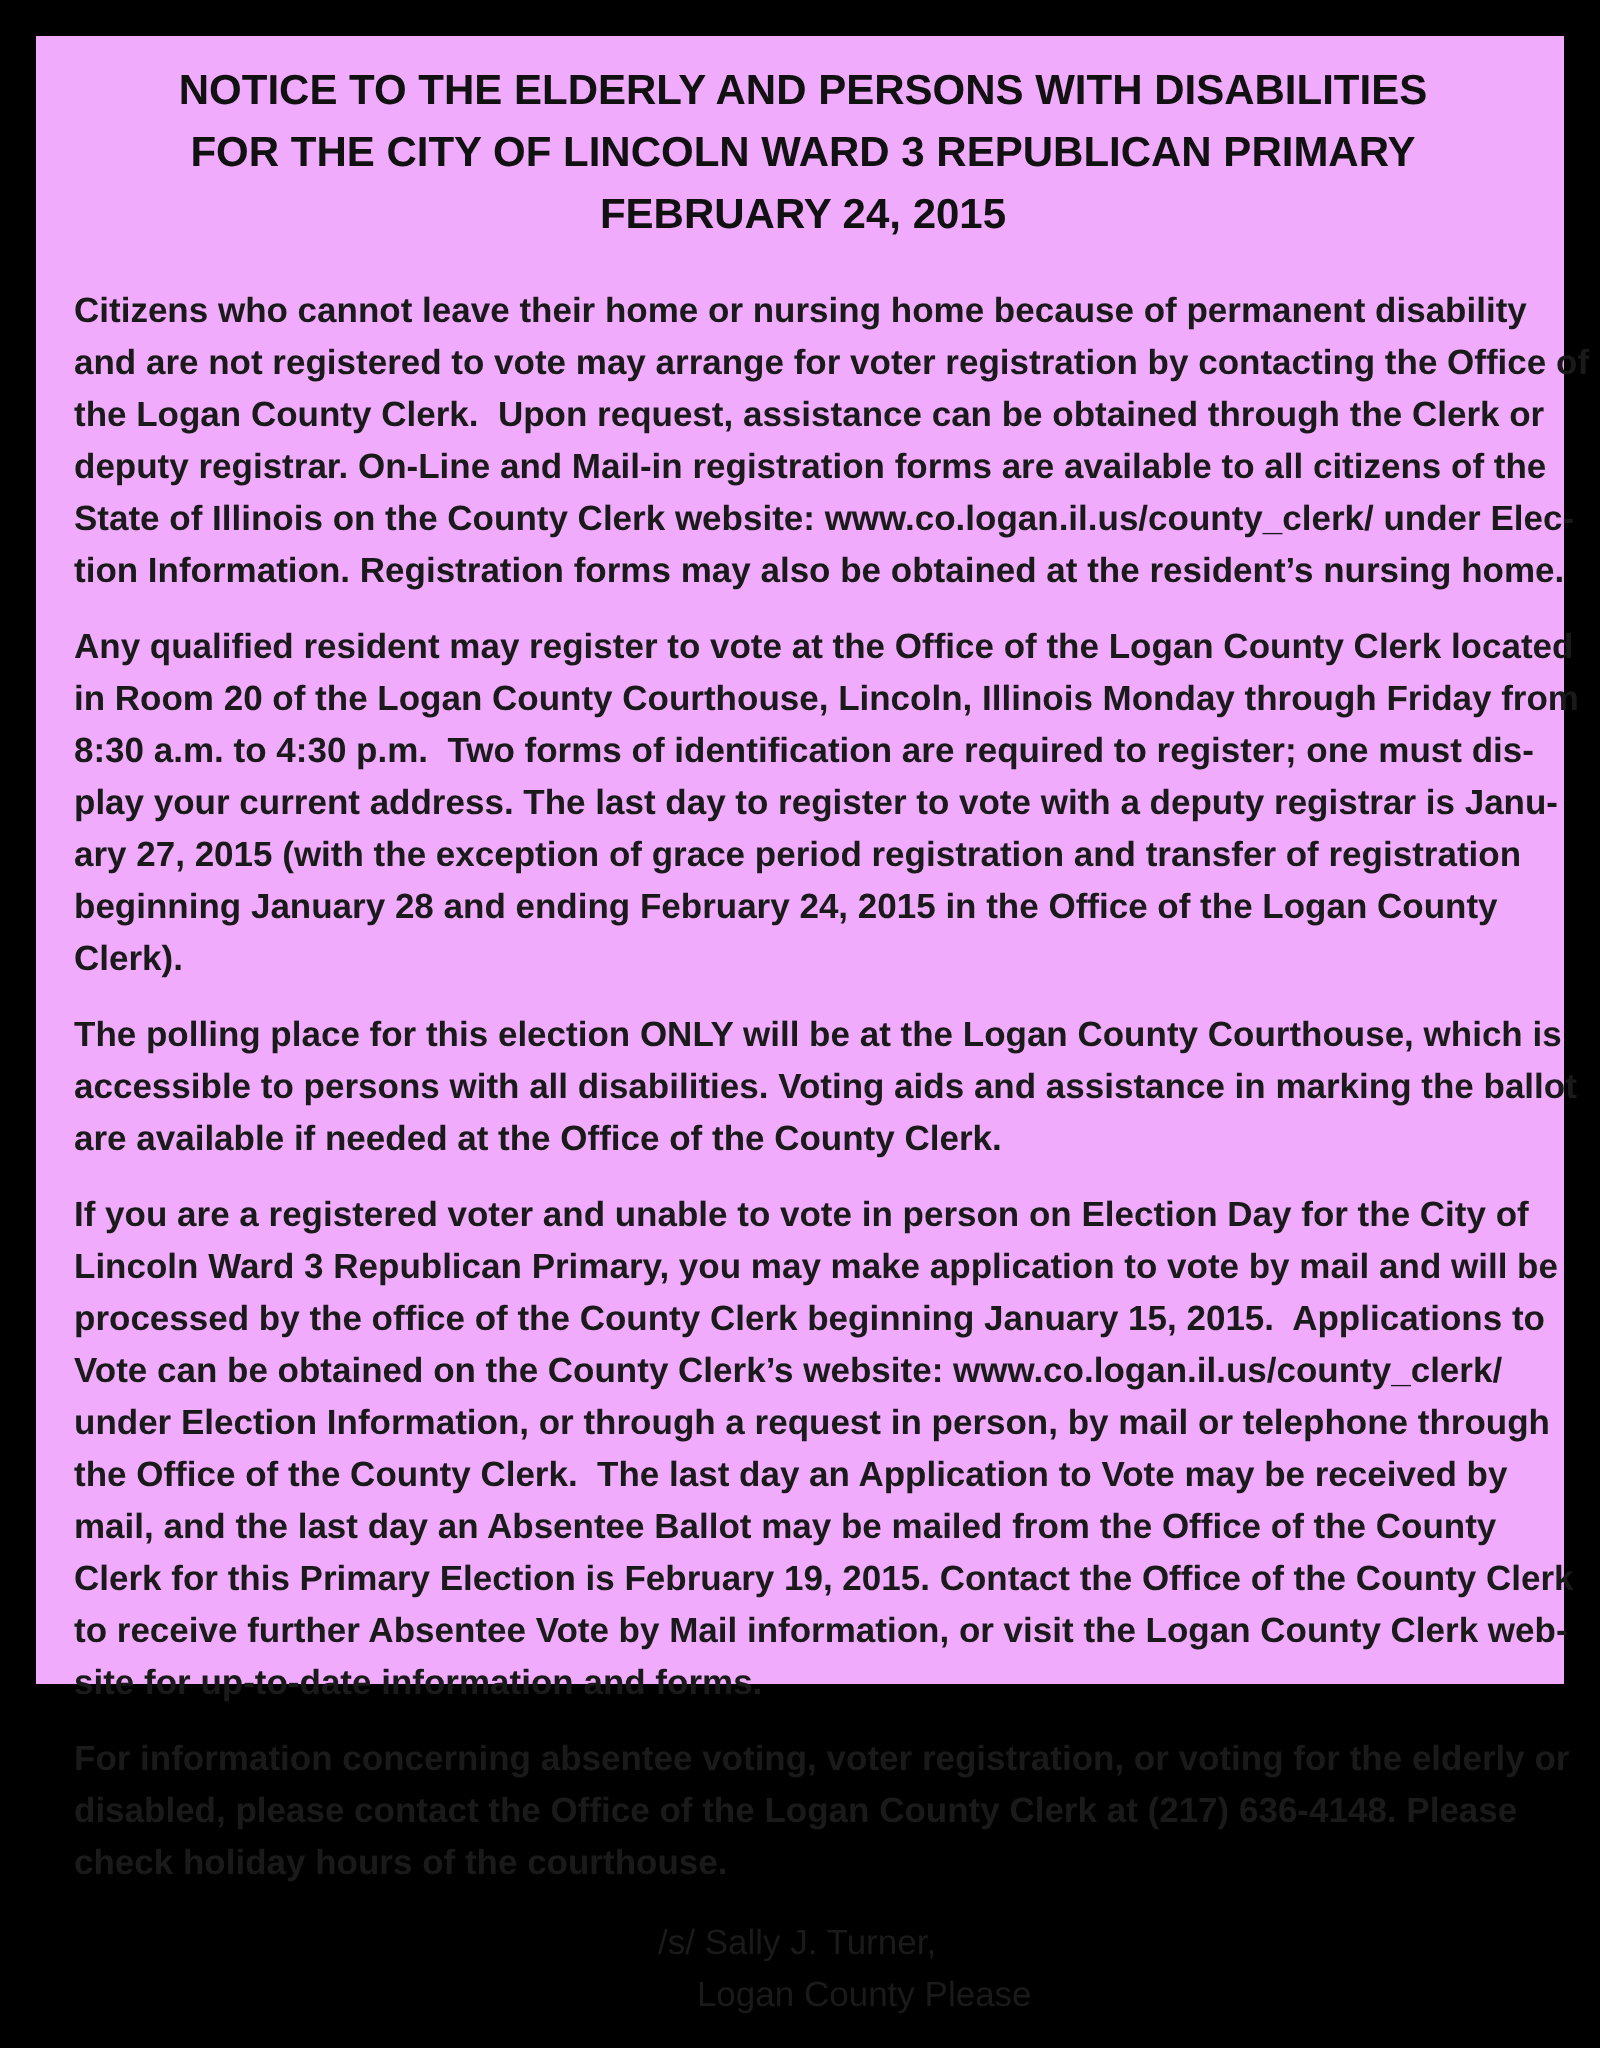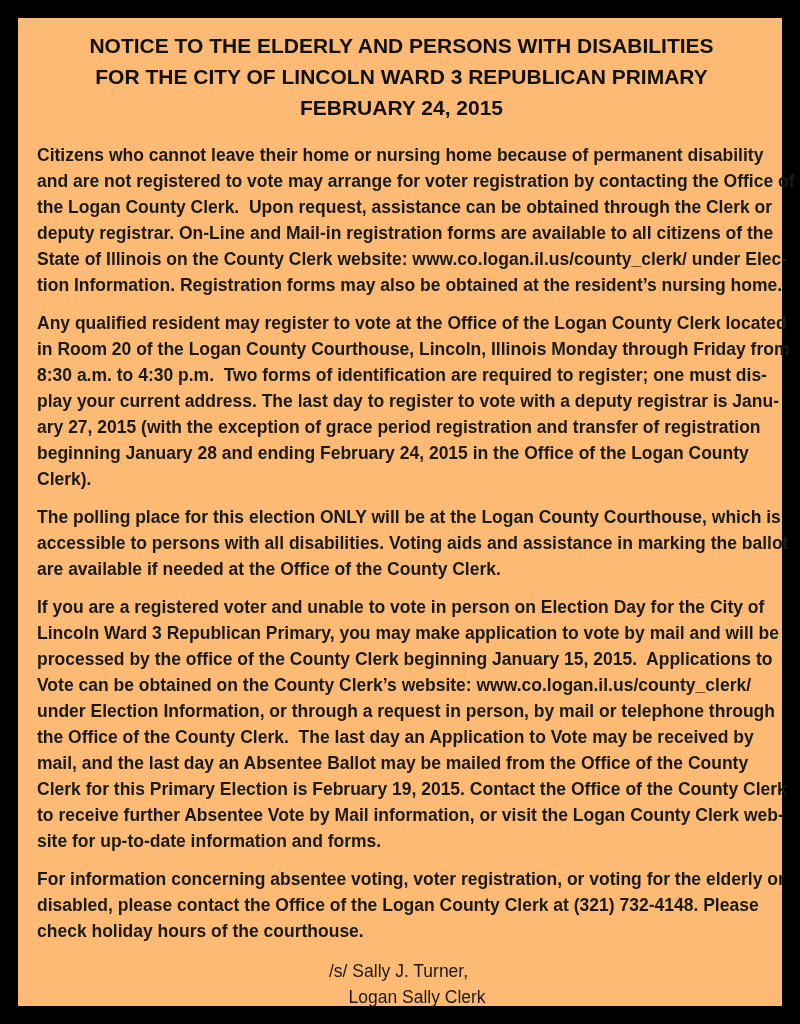--- a/index.html
+++ b/index.html
@@ -12,22 +12,22 @@
     height: 1024px;
     background: #000000;
     position: relative;
     font-family: "Liberation Sans", sans-serif;
   }
   .paper {
     position: absolute;
     left: 18px;
     top: 18px;
     width: 764px;
-    height: 988px;
-    background: #fdba74;
+    height: 824px;
+    background: #f0abfc;
     box-sizing: border-box;
     padding: 10px 16px 0 19px;
     color: #1a1a1a;
   }
   .title {
     text-align: center;
     font-weight: bold;
     font-size: 21px;
     line-height: 31px;
     white-space: pre-line;
@@ -81,18 +81,18 @@
 processed by the office of the County Clerk beginning January 15, 2015.  Applications to
 Vote can be obtained on the County Clerk’s website: www.co.logan.il.us/county_clerk/
 under Election Information, or through a request in person, by mail or telephone through
 the Office of the County Clerk.  The last day an Application to Vote may be received by
 mail, and the last day an Absentee Ballot may be mailed from the Office of the County
 Clerk for this Primary Election is February 19, 2015. Contact the Office of the County Clerk
 to receive further Absentee Vote by Mail information, or visit the Logan County Clerk web-
 site for up-to-date information and forms.</div>
 
   <div class="para">For information concerning absentee voting, voter registration, or voting for the elderly or
-disabled, please contact the Office of the Logan County Clerk at (321) 732-4148. Please
+disabled, please contact the Office of the Logan County Clerk at (217) 636-4148. Please
 check holiday hours of the courthouse.</div>
 
   <div class="signature">/s/ Sally J. Turner,
-    Logan Sally Clerk</div>
+    Logan County Please</div>
 </div>
 
 </body></html>

